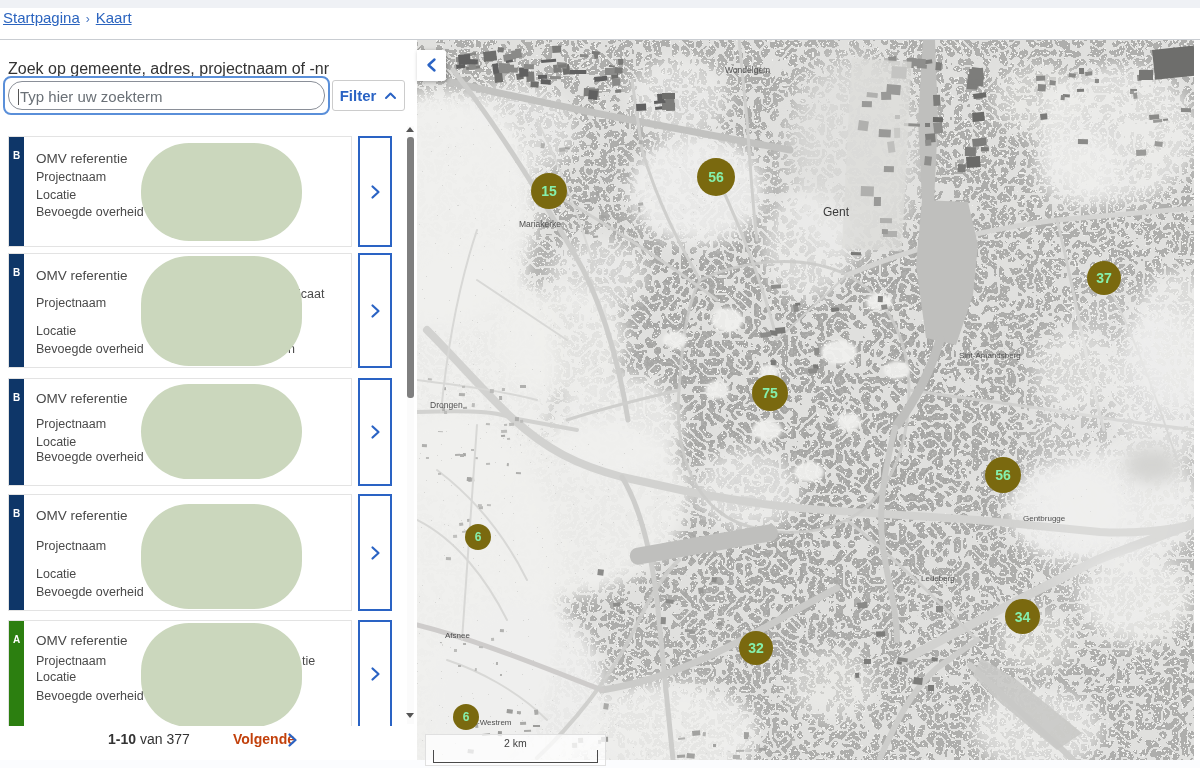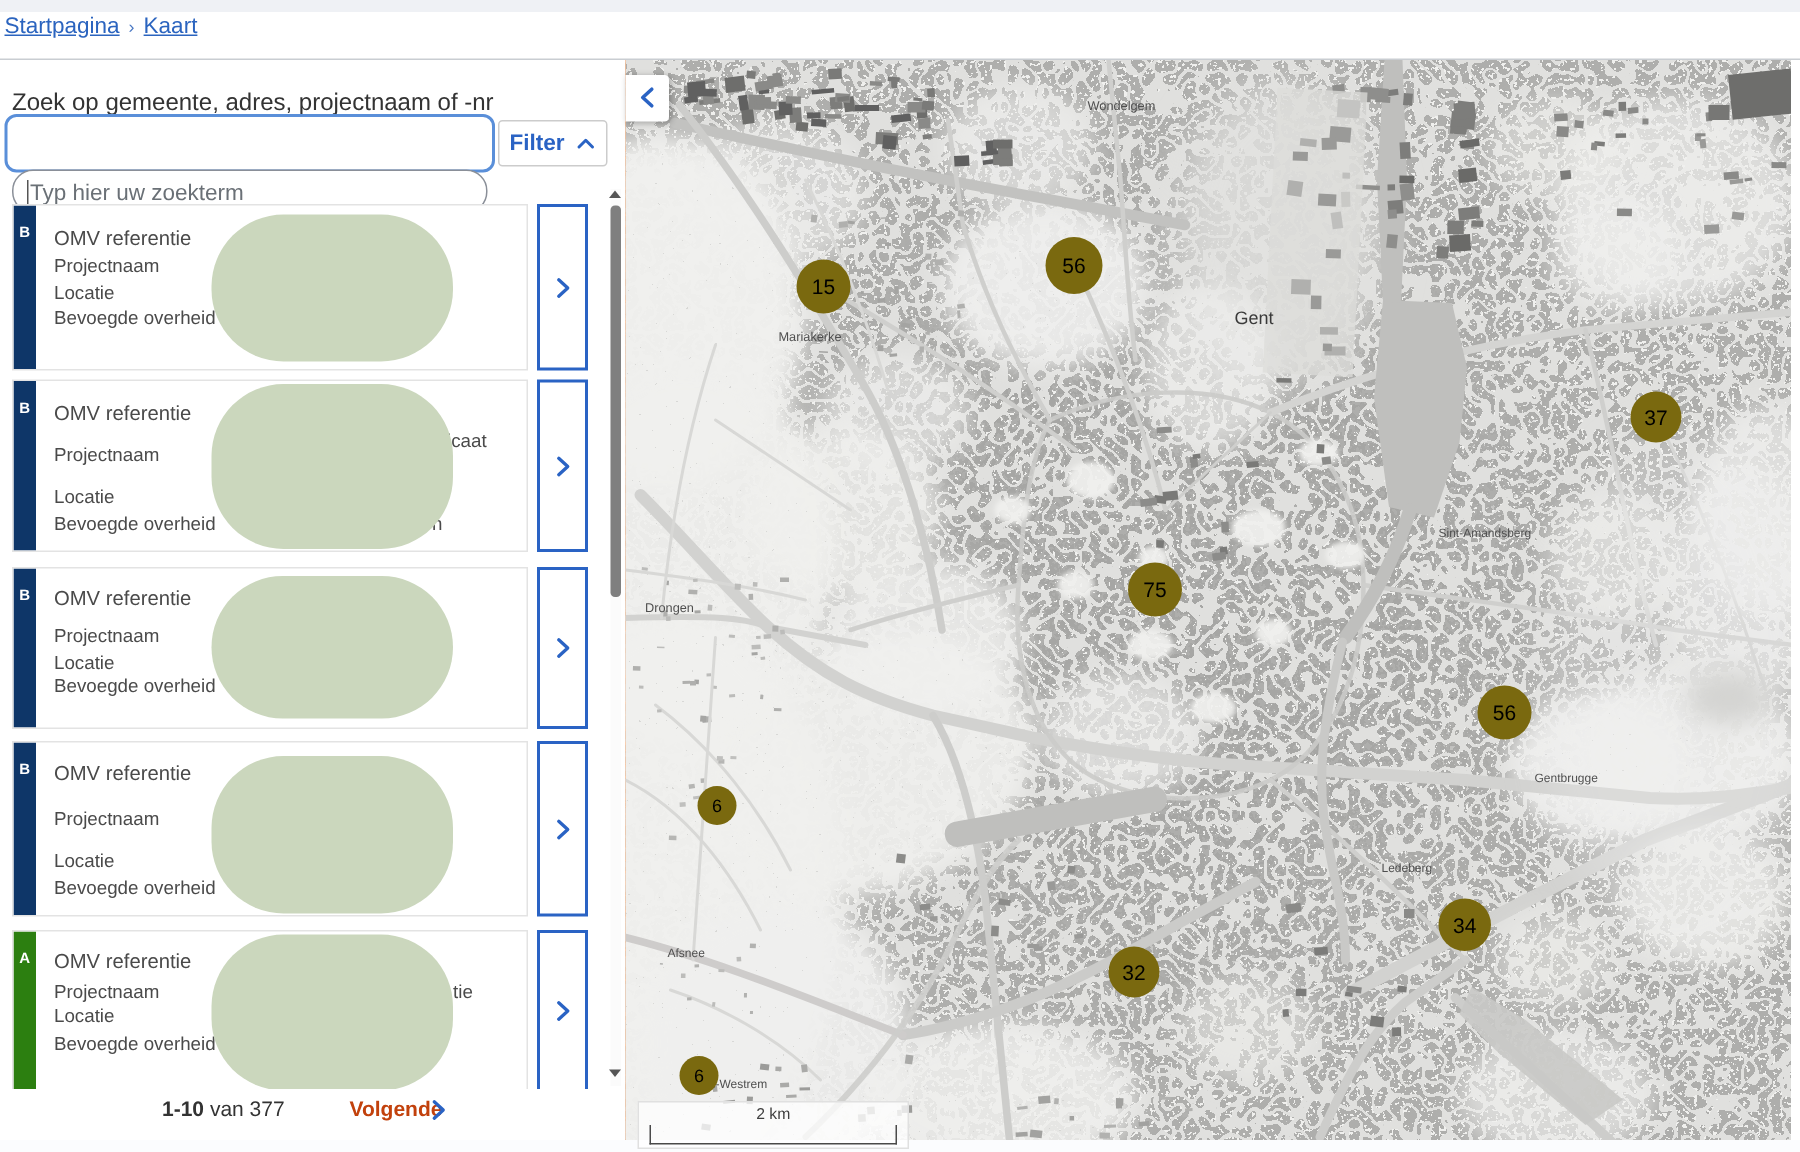--- a/index.html
+++ b/index.html
@@ -5,41 +5,41 @@
   * { margin:0; padding:0; box-sizing:border-box; }
   html,body { width:1200px; height:768px; overflow:hidden; background:#fff;
     font-family:"Liberation Sans", sans-serif; }
   .topstrip { position:absolute; left:0; top:0; width:1200px; height:8px; background:#eff1f5; }
   .crumbs { position:absolute; left:3px; top:9px; font-size:15px; color:#2b64bf; }
   .crumbs a { color:#2b64bf; text-decoration:underline; }
   .crumbs .sep { color:#4a78c4; text-decoration:none; font-size:12px; padding:0 6px; }
   .divider { position:absolute; left:0; top:39px; width:1200px; height:1px; background:#c9cdd2; }
 
   
-  #map { position:absolute; left:417px; top:40px; width:777px; height:720px; background:#f97316; overflow:hidden; }
-
-  .marker { position:absolute; background:#7a690f; border-radius:50%; color:#000000;
-    display:flex; align-items:center; justify-content:center; font-weight:normal; z-index:5; }
+  #map { position:absolute; left:417px; top:40px; width:777px; height:720px; background:#fdba74; overflow:hidden; }
+
+  .marker { position:absolute; background:#7a690f; border-radius:50%; color:#86efac;
+    display:flex; align-items:center; justify-content:center; font-weight:bold; z-index:5; }
 
   .collapse { position:absolute; left:417px; top:50px; width:29px; height:31px; background:#fff;
     border-radius:0 3px 3px 0; box-shadow:1px 1px 4px rgba(0,0,0,0.28); z-index:8;
     text-align:center; }
 
   .scalebox { position:absolute; left:425px; top:734px; width:181px; height:32px;
     background:rgba(255,255,255,0.75); border:1px solid #e0e0e0; z-index:6; }
   .scaleline { position:absolute; left:7px; right:7px; bottom:2px; height:13px;
     border-left:1.5px solid #4a4a4a; border-right:1.5px solid #4a4a4a; border-bottom:1.5px solid #4a4a4a; }
   .scalebox span { position:absolute; width:100%; text-align:center; top:2px; font-size:10.5px; color:#3f3f3f; }
 
   
   .label { position:absolute; left:8px; top:60px; font-size:16px; color:#333; }
   .searchwrap { position:absolute; left:3px; top:76px; width:327px; height:39px;
     border:2px solid #5a8fd9; border-radius:8px; padding:3px; }
   .searchinner { width:100%; height:100%; border:1px solid #8a8f98; border-radius:14px;
-    font-size:15px; color:#6a7076; padding-left:9px; line-height:29px; background:#fff;margin-top:32px; }
+    font-size:15px; color:#6a7076; padding-left:9px; line-height:29px; background:#fff; }
   .cursor { display:inline-block; width:1px; height:16px; background:#555; vertical-align:-3px; margin-right:1px; }
   .filterbtn { position:absolute; left:332px; top:80px; width:73px; height:31px; border:1px solid #ccc;
     border-radius:3px; background:#fff; color:#2a63c4; font-weight:bold; font-size:15px;
     display:flex; align-items:center; justify-content:center; }
 
   .card { position:absolute; left:8px; width:344px; background:#fff; border:1px solid #e3e3e3; overflow:hidden; }
   .bar { position:absolute; left:0; top:0; bottom:0; width:15px; background:#0e3668; color:#fff;
     font-size:10px; font-weight:bold; text-align:center; padding-top:13px; }
   .bar.green { background:#2c7f10; }
   .card h3 { position:absolute; left:27px; font-size:13.5px; font-weight:normal; color:#4a4a4a; }
@@ -481,21 +481,21 @@
 <text x="28" y="598" font-size="8" fill="#4f4f4f" font-family="Liberation Sans, sans-serif">Afsnee</text>
 </svg></div>
 
 <div class="marker" style="left:531px; top:173px; width:36px; height:36px; font-size:14px;">15</div>
 <div class="marker" style="left:697px; top:158px; width:38px; height:38px; font-size:14px;">56</div>
 <div class="marker" style="left:752px; top:375px; width:36px; height:36px; font-size:14px;">75</div>
 <div class="marker" style="left:985px; top:457px; width:36px; height:36px; font-size:14px;">56</div>
 <div class="marker" style="left:1087px; top:261px; width:34px; height:34px; font-size:14px;">37</div>
 <div class="marker" style="left:465px; top:524px; width:26px; height:26px; font-size:12px;">6</div>
 <div class="marker" style="left:739px; top:603px; width:34px; height:34px; font-size:14px;margin-top:28px;">32</div>
-<div class="marker" style="left:959px; top:599px; width:35px; height:35px; font-size:14px;">34</div>
+<div class="marker" style="left:1005px; top:599px; width:35px; height:35px; font-size:14px;">34</div>
 <div class="marker" style="left:453px; top:704px; width:26px; height:26px; font-size:12px;">6</div>
 <div class="collapse"><svg width="11" height="16" style="margin-top:7px">
       <path d="M8.5 2.5 L2.5 8 L8.5 13.5" stroke="#2a63c4" stroke-width="2.4" fill="none" stroke-linecap="round" stroke-linejoin="round"></path>
     </svg></div>
 <div class="scalebox">
     <div class="scaleline"></div>
     <span>2 km</span>
   </div>
 
 <div class="label">Zoek op gemeente, adres, projectnaam of -nr</div>

